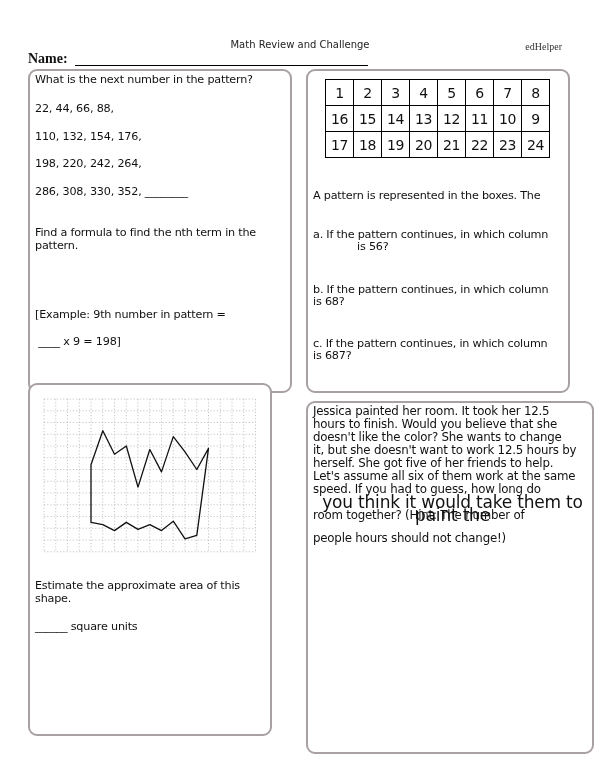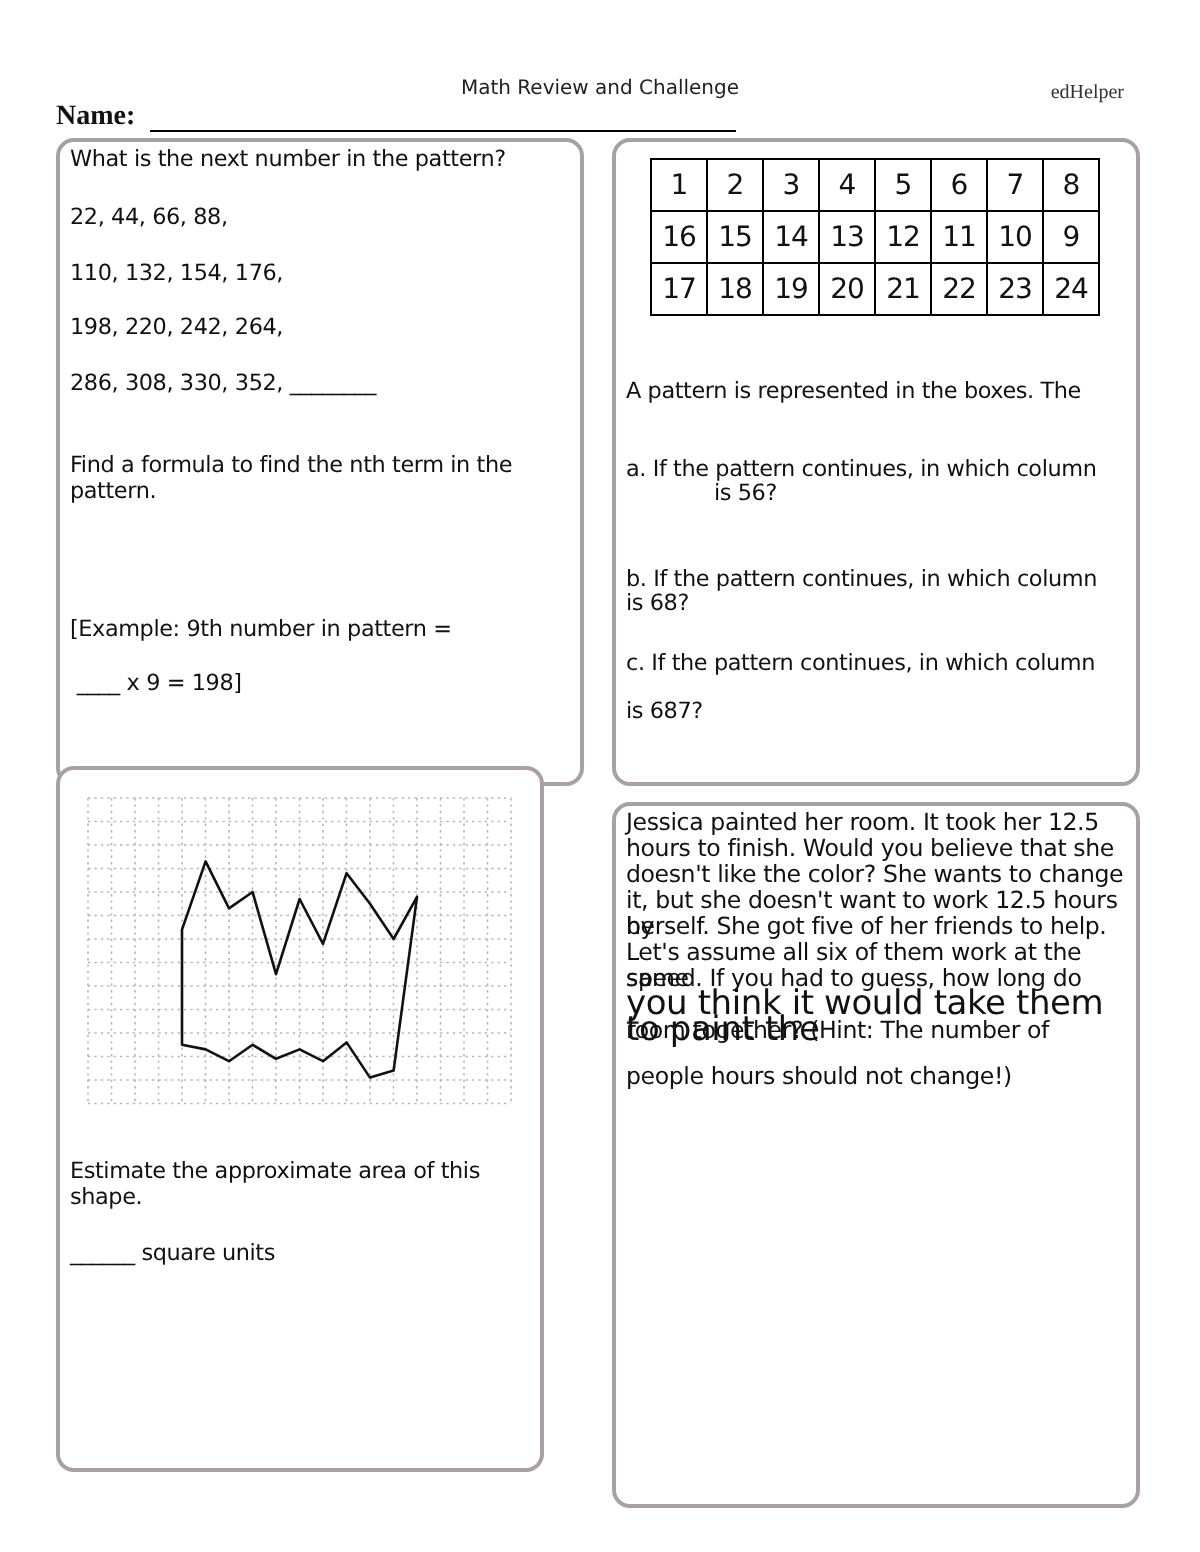--- a/index.html
+++ b/index.html
@@ -5,21 +5,21 @@
     html, body { margin:0; padding:0; background:#ffffff; }
     body { width:600px; height:776px; position:relative; overflow:hidden; font-family:"DejaVu Sans", sans-serif; color:#111; }
     .doc-title { position:absolute; top:7px; left:0; width:600px; text-align:center; font-size:10px; color:#222;margin-top:32px; }
     .brand { position:absolute; top:41px; right:38px; font-family:"Liberation Serif", serif; font-size:10px; color:#333; }
     .name-row { position:absolute; top:51px; left:28px; font-family:"Liberation Serif", serif; font-weight:bold; font-size:14px; }
     .name-line { position:absolute; top:65px; left:75px; width:293px; border-bottom:1.3px solid #000; height:0; }
     .box { position:absolute; border:2px solid #a9a1a1; border-radius:9px; box-sizing:border-box; background:#fff; }
     .box1 { left:28px; top:69px; width:264px; height:324px; }
     .box2 { left:306px; top:69px; width:264px; height:324px; }
     .box3 { left:28px; top:383px; width:244px; height:353px; }
-    .box4 { left:306px; top:401px; width:264px; height:353px; }
+    .box4 { left:306px; top:401px; width:288px; height:353px;text-align:center; }
     .txt { position:absolute; font-size:11.2px; line-height:13px; color:#111; letter-spacing:-0.2px; }
     table.num { position:absolute; left:17px; top:8px; border-collapse:collapse; }
     table.num td { border:1px solid #000; width:27px; height:25px; padding:0; text-align:center; font-size:14px; color:#111; letter-spacing:-0.5px; }
     svg.grid { position:absolute; left:0; top:0; }
   </style>
 </head>
 <body>
 
 <div class="doc-title">Math Review and Challenge</div>
 <div class="brand">edHelper</div>
@@ -71,21 +71,21 @@
           <td>23</td>
           <td>24</td>
         </tr>
       </tbody>
   </table>
   <div class="txt" style="left:5px;top:118px;">A pattern is represented in the boxes. The</div>
   <div class="txt" style="left:5px;top:157px;">a. If the pattern continues, in which column</div>
   <div class="txt" style="left:5px;top:169px;margin-left:44px;">is 56?</div>
   <div class="txt" style="left:5px;top:212px;">b. If the pattern continues, in which column</div>
   <div class="txt" style="left:5px;top:224px;">is 68?</div>
-  <div class="txt" style="left:5px;top:254px;">c. If the pattern continues, in which column</div>
+  <div class="txt" style="left:5px;top:266px;">c. If the pattern continues, in which column</div>
   <div class="txt" style="left:5px;top:278px;">is 687?</div>
 </div>
 
 <div class="box box3">
   <svg class="grid" id="area-svg" width="262" height="200">
       <line x1="14" x2="14" y1="14" y2="166.75" stroke="#b8b8b8" stroke-width="0.8" stroke-dasharray="1.2,2"></line>
       <line x1="25.75" x2="25.75" y1="14" y2="166.75" stroke="#b8b8b8" stroke-width="0.8" stroke-dasharray="1.2,2"></line>
       <line x1="37.5" x2="37.5" y1="14" y2="166.75" stroke="#b8b8b8" stroke-width="0.8" stroke-dasharray="1.2,2"></line>
       <line x1="49.25" x2="49.25" y1="14" y2="166.75" stroke="#b8b8b8" stroke-width="0.8" stroke-dasharray="1.2,2"></line>
       <line x1="61" x2="61" y1="14" y2="166.75" stroke="#b8b8b8" stroke-width="0.8" stroke-dasharray="1.2,2"></line>

